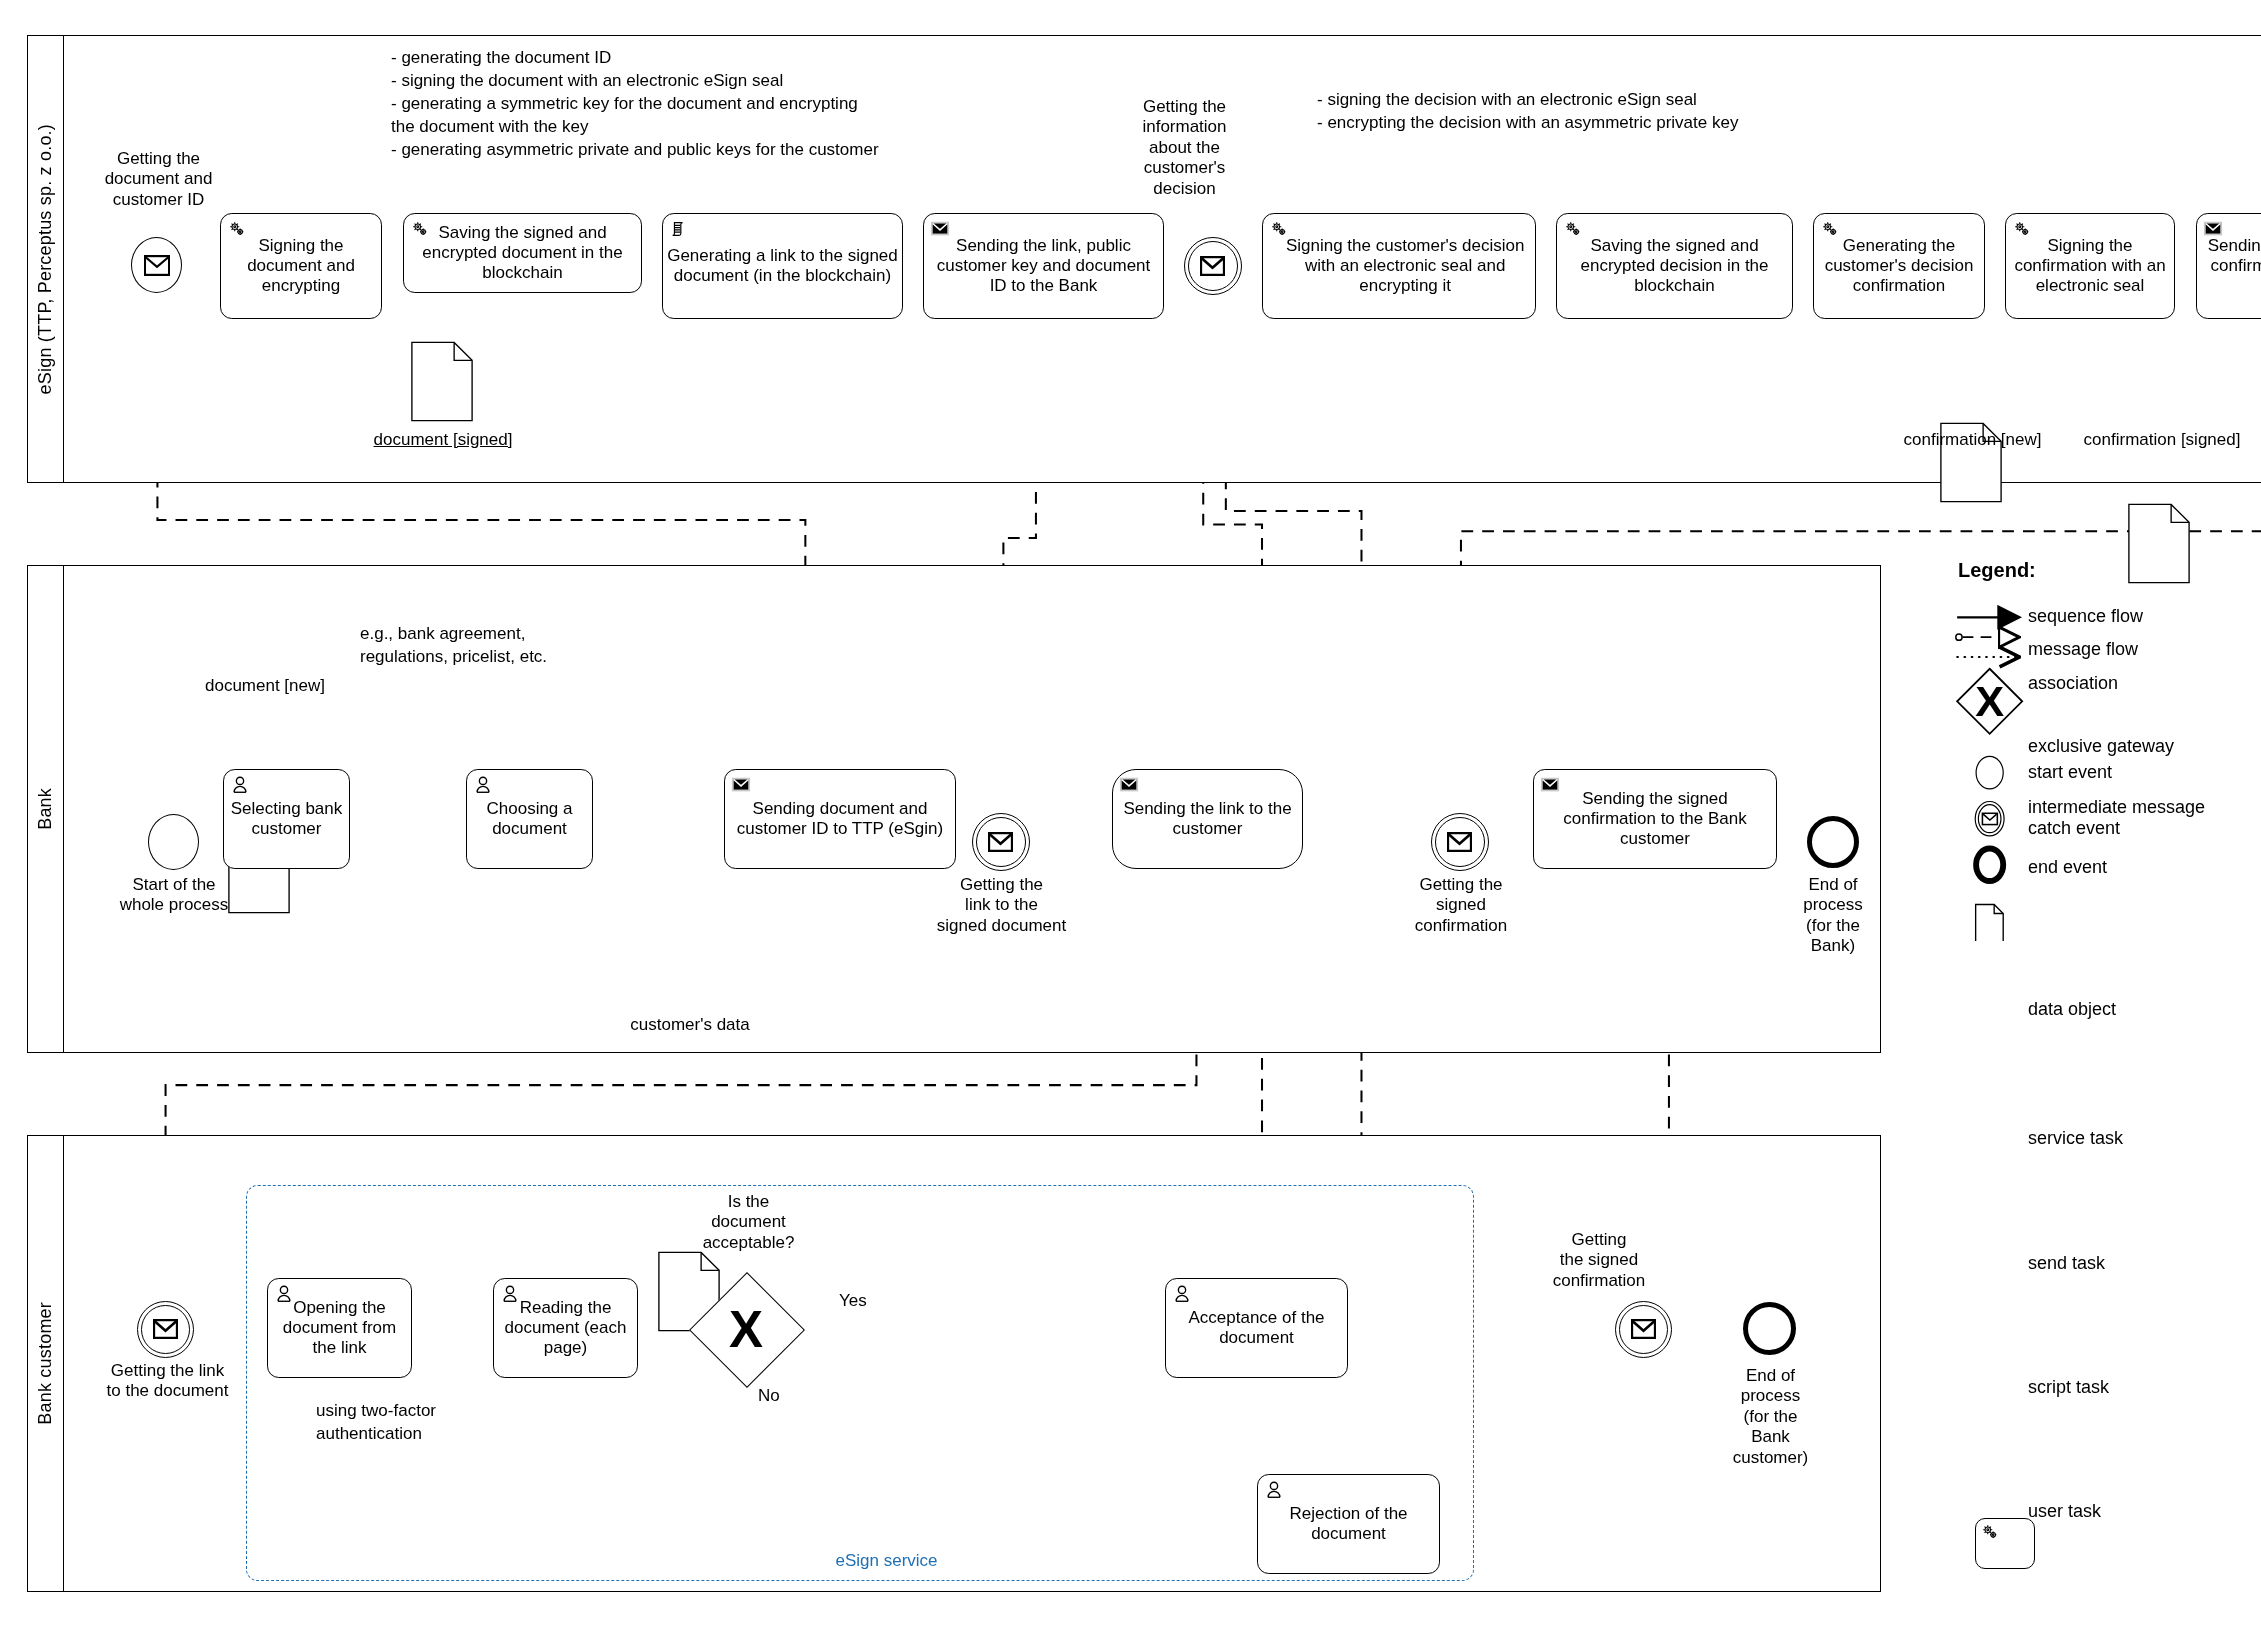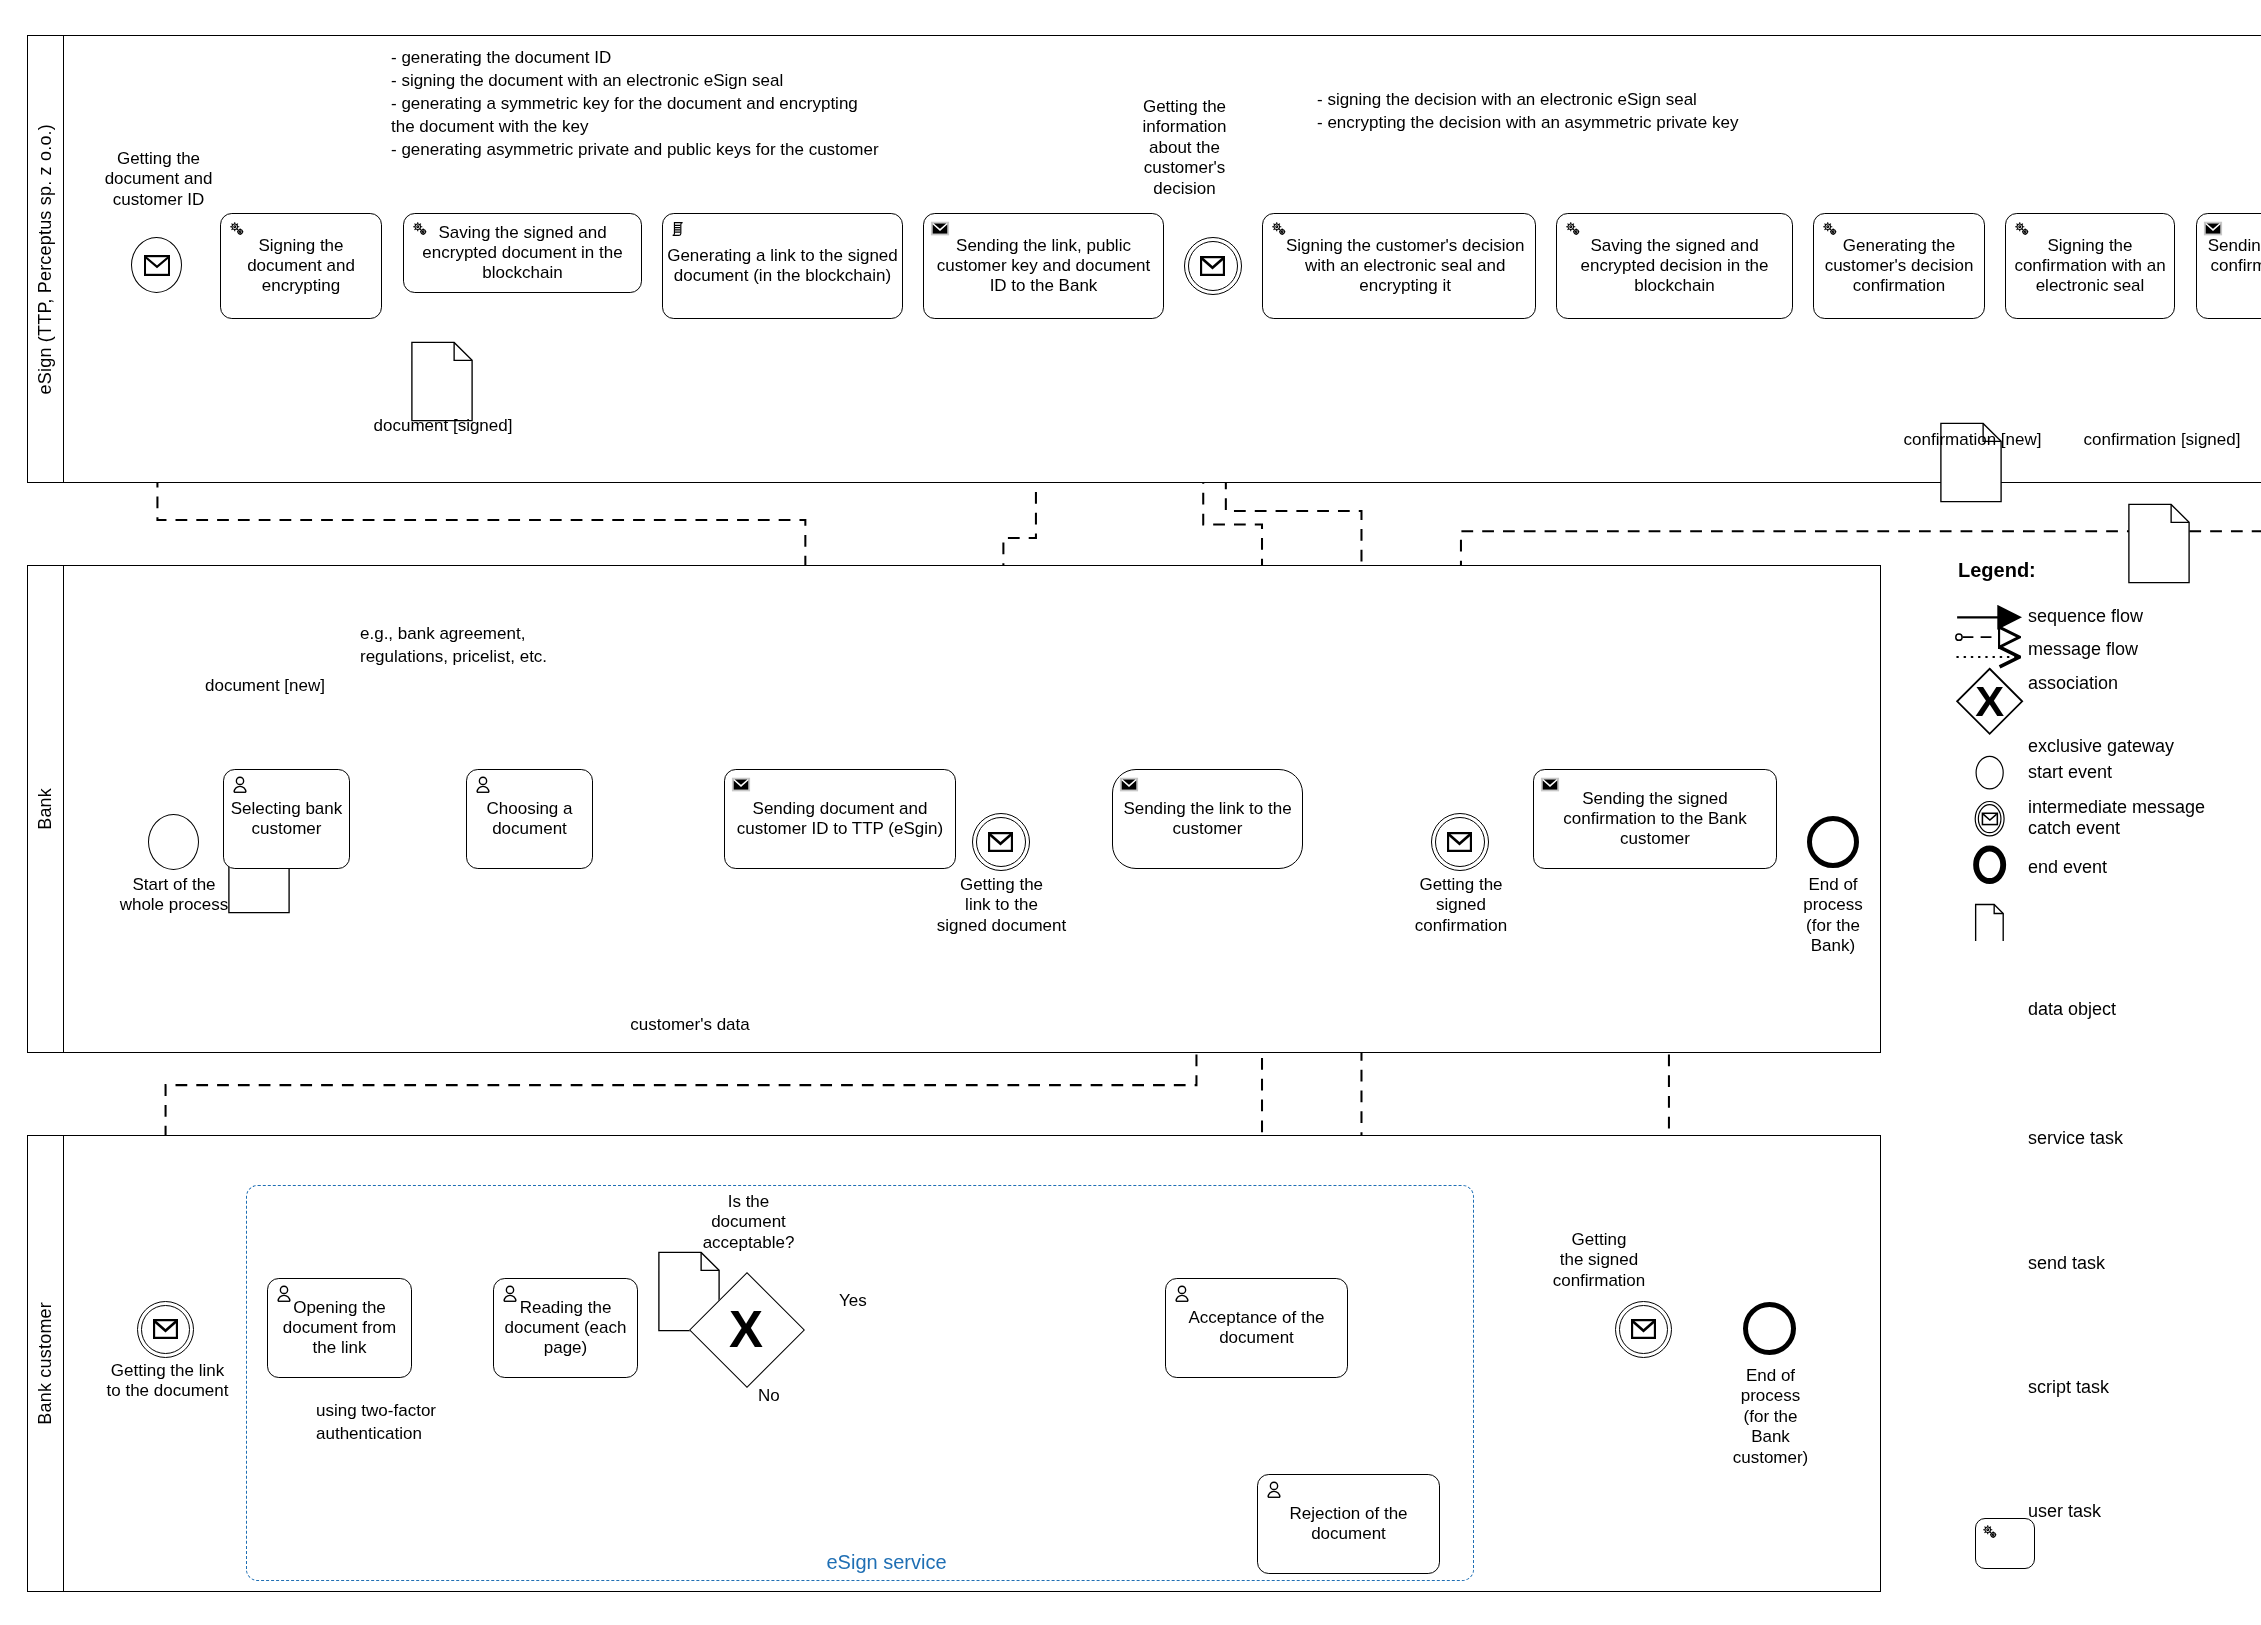--- a/index.html
+++ b/index.html
@@ -48,21 +48,21 @@
   .txt.l{text-align:left;}
   .note{font-size:17px;line-height:1.35;text-align:left;white-space:pre-line;}
 
   
   .legend-title{font-size:20px;font-weight:bold;}
   .legend-lbl{font-size:18px;line-height:1.18;}
   .lgbox{border:1.1px solid #000;border-radius:10px;background:#fff;position:relative;}
 
   
   .esignbox{border:1.8px dashed #1f6fb4;border-radius:11.8px;}
-  .esignlbl{color:#1f6fb4;font-size:20px;}
+  .esignlbl{color:#1f6fb4;font-size:17px;}
 </style>
 </head>
 <body>
 
 <div id="stage">
 
   <svg class="layer" viewBox="0 0 5591 3594">
     <defs>
       <marker id="seqArrow" markerWidth="11" markerHeight="11" refX="9" refY="5.5" orient="auto">
         <path d="M0,0 L11,5.5 L0,11 z" fill="#000"></path>
@@ -377,21 +377,21 @@
 - generating asymmetric private and public keys for the customer</div>
   <div class="abs note" style="left:1317px;top:89px;width:565px;">- signing the decision with an electronic eSign seal
 - encrypting the decision with an asymmetric private key</div>
 
   <div class="abs dobj" style="left:411px;top:341px;width:62px;height:81px;">
     <svg width="62" height="81" viewBox="0 0 138 178">
         <path d="M2,2 H96 L136,42 V176 H2 Z" fill="#fff" stroke="#000" stroke-width="3"></path>
         <path d="M96,2 V42 H136" fill="none" stroke="#000" stroke-width="3"></path>
       </svg>
   </div>
-  <div class="abs txt" style="left:357px;top:416px;width:172px;">document [signed]</div>
+  <div class="abs txt" style="left:357px;top:430px;width:172px;text-decoration:underline;">document [signed]</div>
 
   <div class="abs dobj" style="left:1940px;top:341px;width:62px;height:81px;">
     <svg width="62" height="81" viewBox="0 0 138 178">
         <path d="M2,2 H96 L136,42 V176 H2 Z" fill="#fff" stroke="#000" stroke-width="3"></path>
         <path d="M96,2 V42 H136" fill="none" stroke="#000" stroke-width="3"></path>
       </svg>
   </div>
   <div class="abs txt" style="left:1866px;top:430px;width:213px;">confirmation [new]</div>
 
   <div class="abs dobj" style="left:2128px;top:341px;width:62px;height:81px;">

